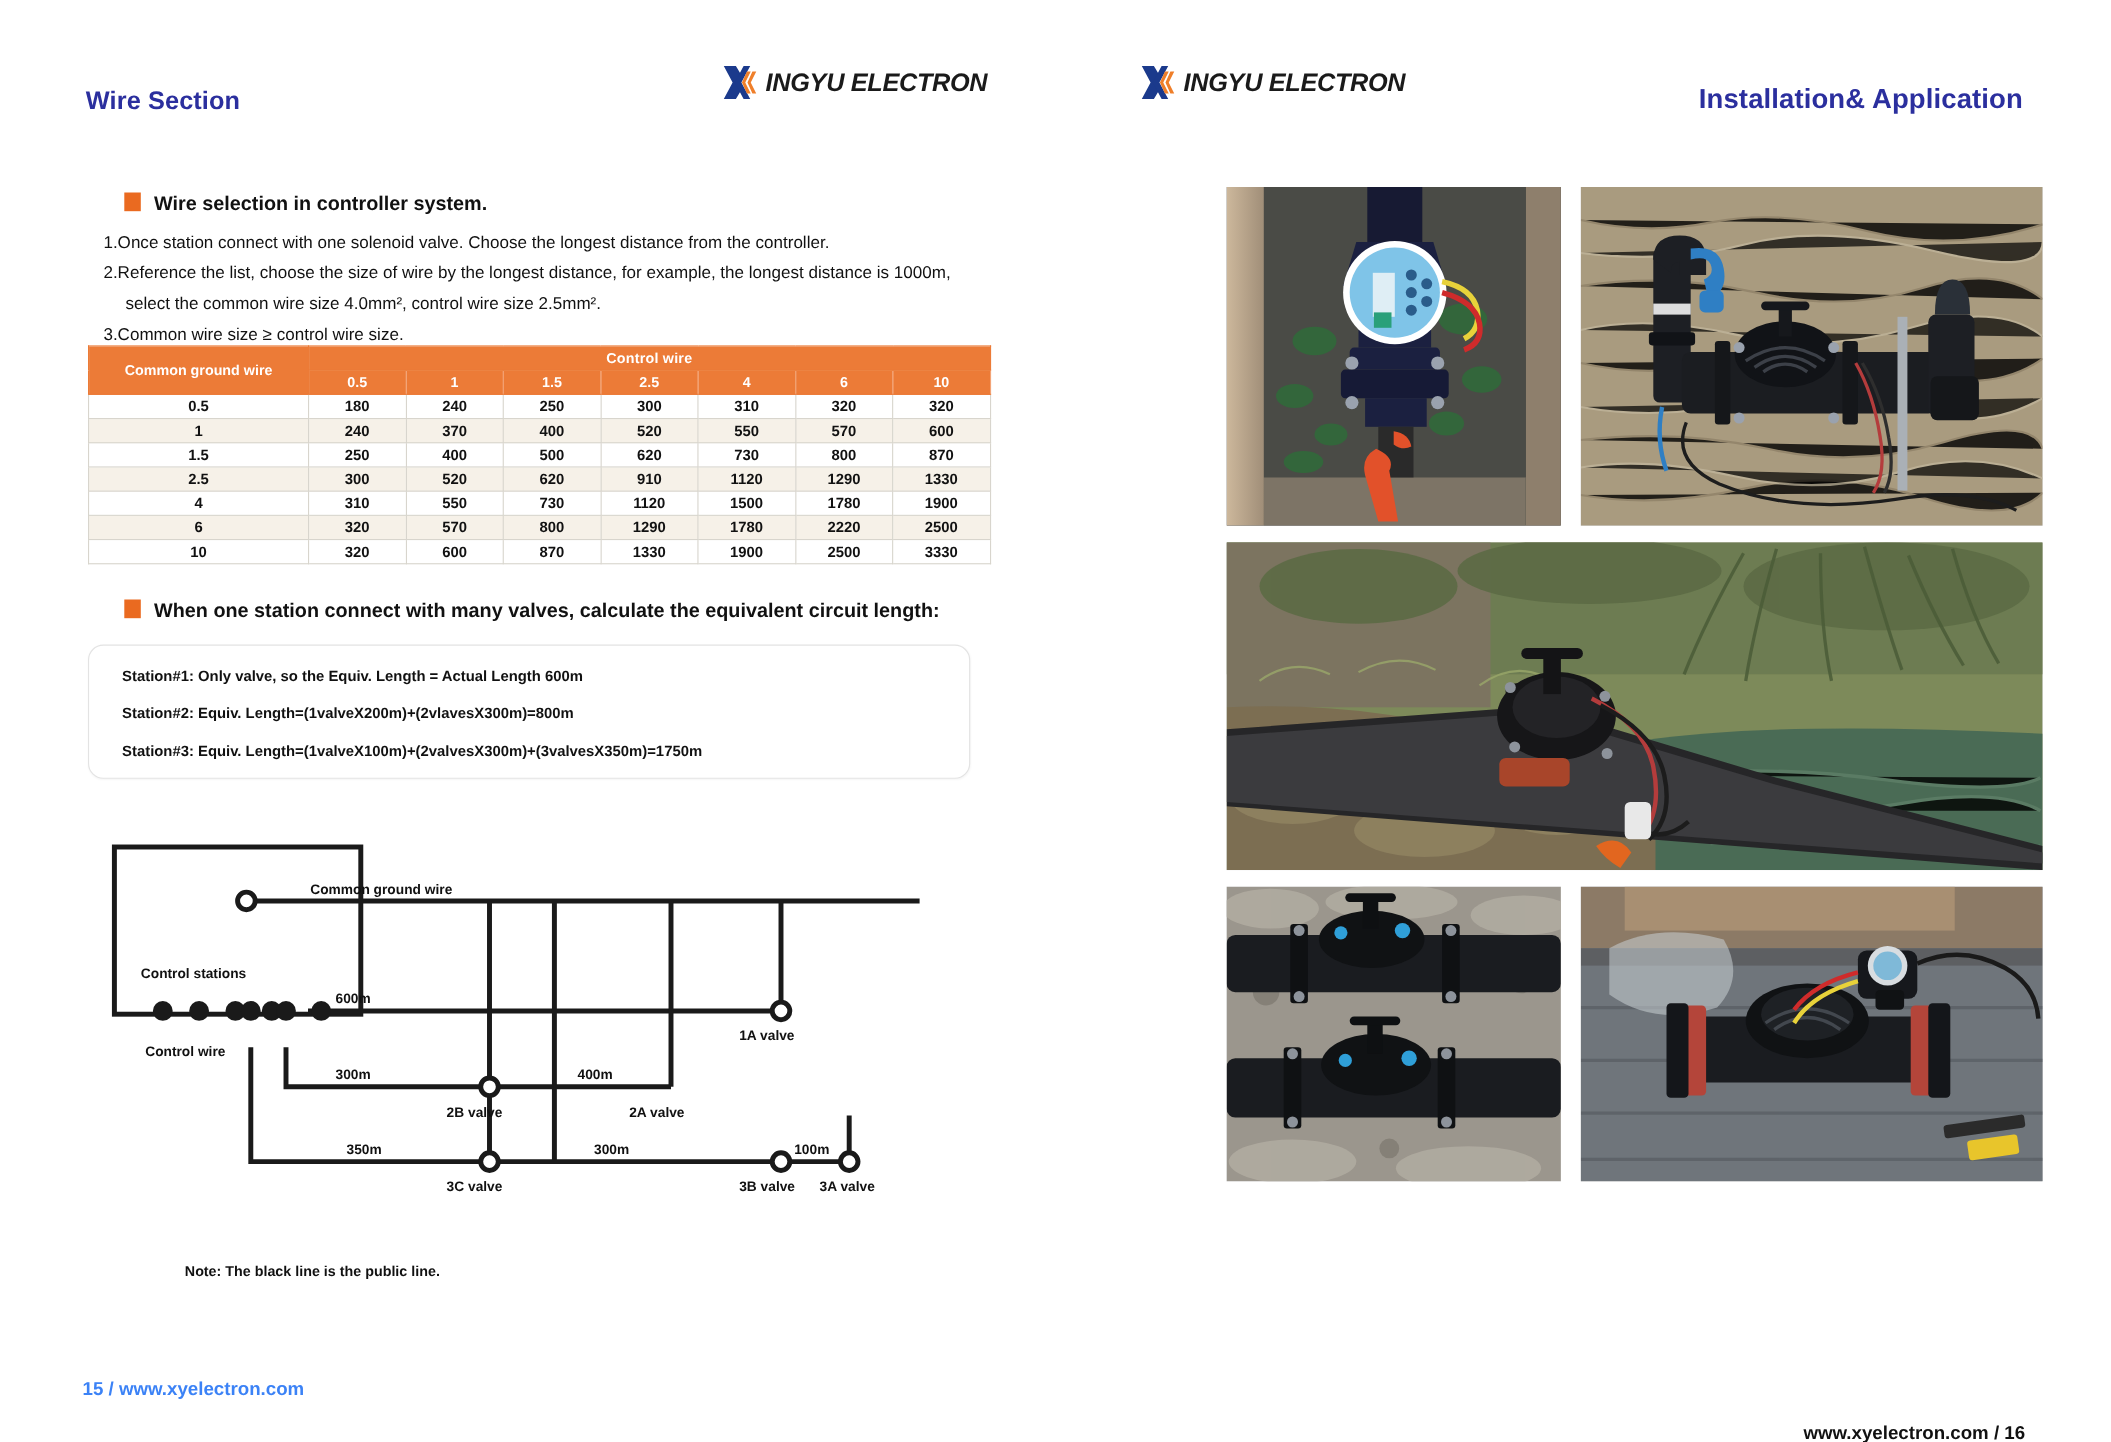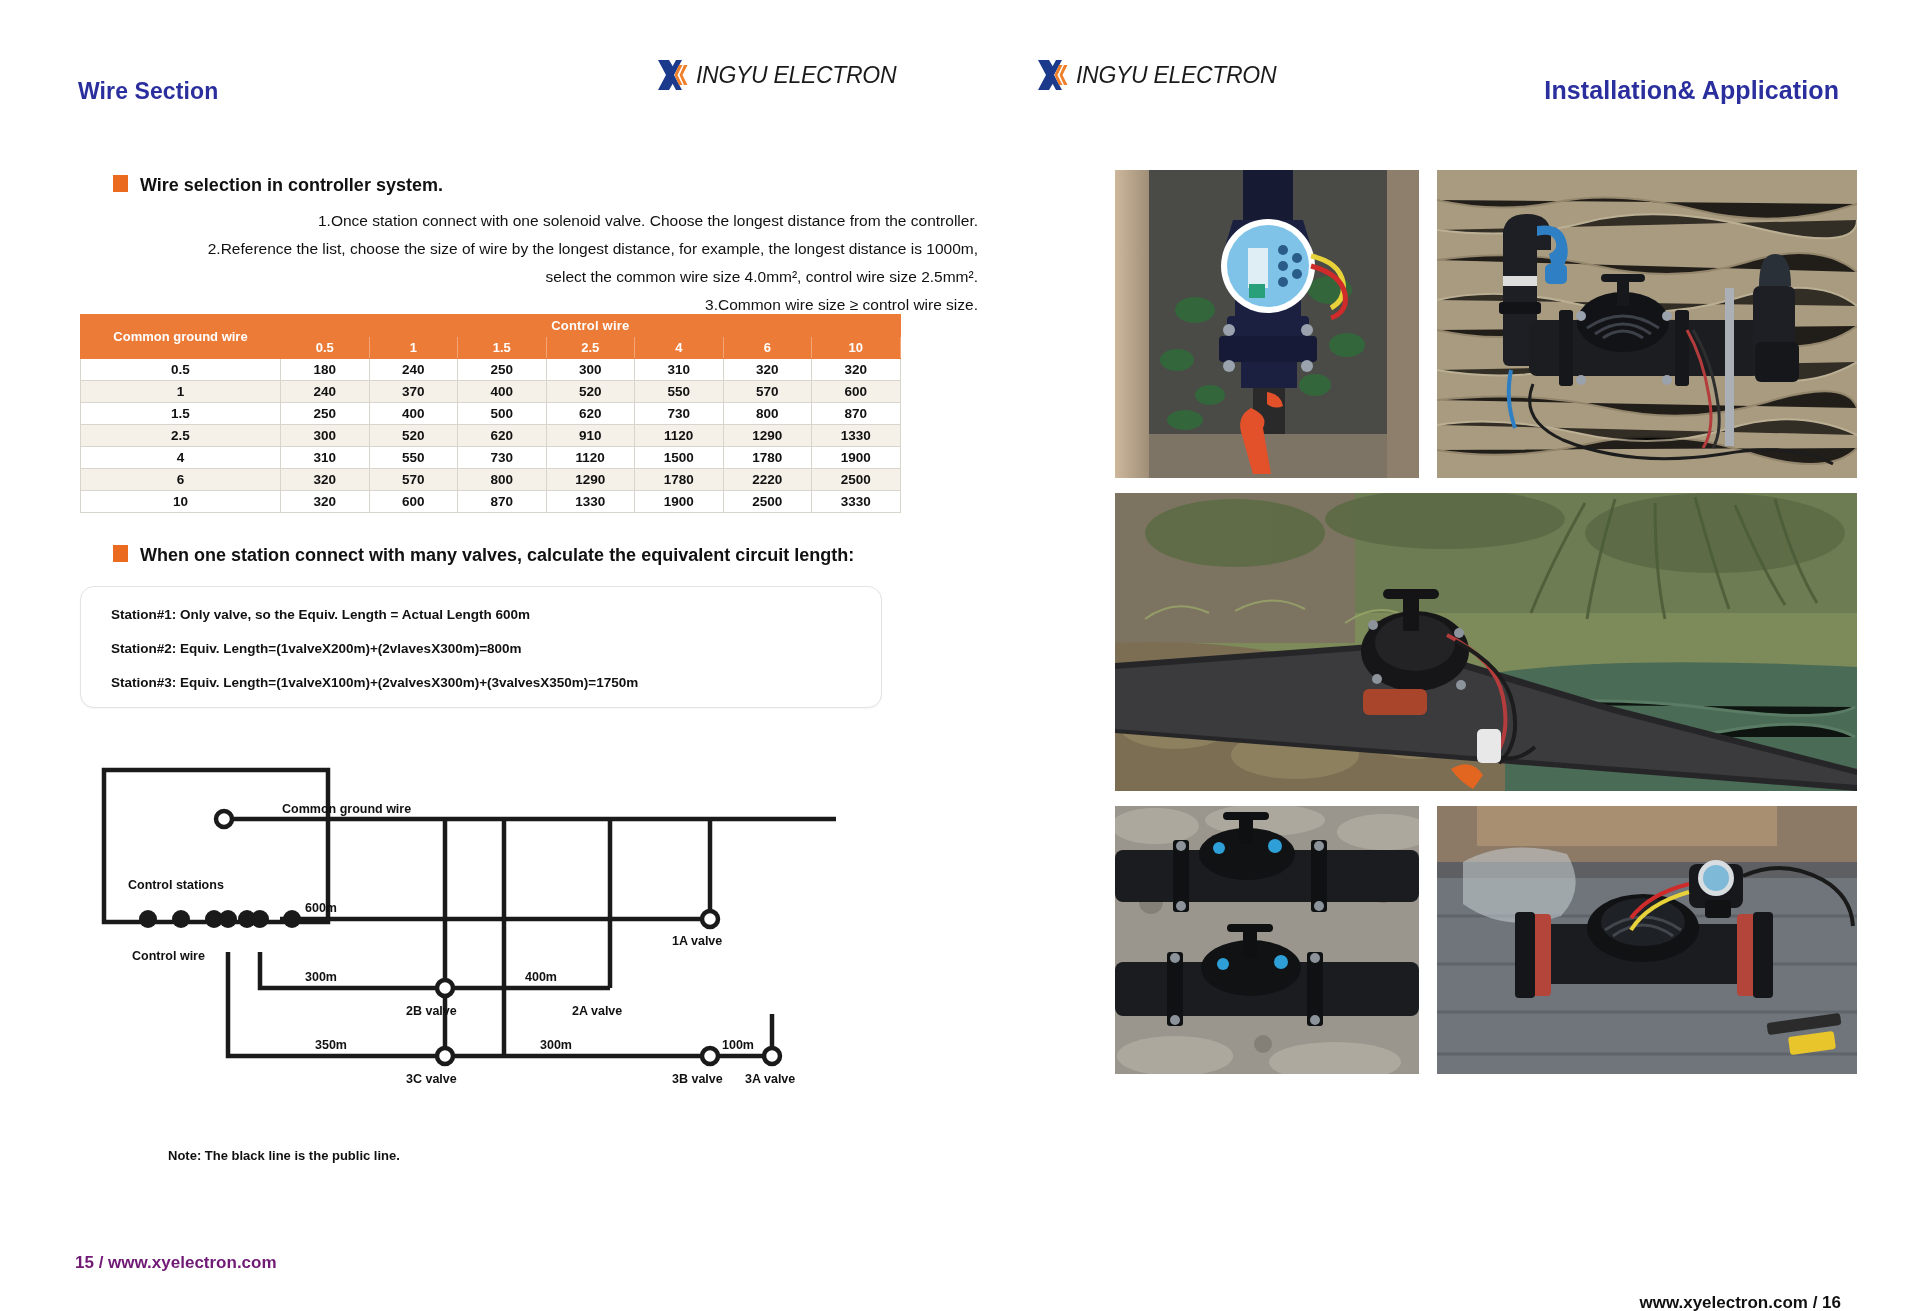--- a/index.html
+++ b/index.html
@@ -28,41 +28,41 @@
   .rule2{
     position:absolute;left:58px;top:110px;width:1806px;height:7px;
     background:linear-gradient(90deg,#e8reds 0%,#e3813f 0%,#e3813f 52%,#cfcbe6 78%,#bfbcdf 100%);
   }
 
   
   .logo{position:absolute;display:flex;align-items:center;gap:3px;}
   .logo .mark{position:relative;width:38px;height:38px;flex:none;}
   .logo .mark svg{display:block;}
   .logo .txt{
-    font-size:23px;font-weight:normal;font-style:italic;color:#1a1a1a;
+    font-size:23px;font-weight:bold;font-style:italic;color:#1a1a1a;
     letter-spacing:-0.3px;white-space:nowrap;
   }
   #logo1{left:655px;top:56px;}
   #logo2{left:1035px;top:56px;}
 
   
   .lcol{position:absolute;left:0;top:118px;width:1090px;height:1100px;}
 
   .bullet-head{
     display:flex;align-items:flex-start;gap:12px;
     font-size:18px;font-weight:bold;color:#111;line-height:1.35;padding-left:33px;
   }
   .bullet-head .sq{
     width:15px;height:17px;background:#ea6a20;flex:none;margin-top:2px;
   }
   #head1{position:absolute;left:80px;top:55px;}
   #head2{position:absolute;left:80px;top:425px;width:880px;}
   #head3{position:absolute;left:80px;top:610px;width:830px;}
 
-  .numlist{position:absolute;left:78px;top:92px;width:900px;text-align:right;}
+  .numlist{position:absolute;left:94px;top:92px;width:900px;}
   .numlist p{
     margin:0 0 6px 0;font-size:15.5px;color:#111;line-height:1.42;
     white-space:nowrap;
   }
   .numlist p.indent{padding-left:20px;}
 
   
   .tblwrap{position:absolute;left:80px;top:196px;width:820px;}
   table.wire{border-collapse:collapse;width:820px;table-layout:fixed;}
   table.wire td,table.wire th{
@@ -114,21 +114,21 @@
   }
 
   
   .rcol{position:absolute;left:1115px;top:170px;width:760px;height:1020px;}
   .photo{position:absolute;overflow:hidden;background:#cfcfcf;}
   .photo .inner{position:absolute;inset:0;}
 
   
   .foot-l{
     position:absolute;left:75px;top:1253px;
-    font-size:17px;font-weight:bold;color:#701a75;white-space:nowrap;
+    font-size:17px;font-weight:bold;color:#3b82f6;white-space:nowrap;
   }
   .foot-r{
     position:absolute;right:78px;top:1293px;
     font-size:17px;font-weight:bold;color:#111;white-space:nowrap;
   }
 </style>
 </head>
 <body>
 
 <div class="page">

